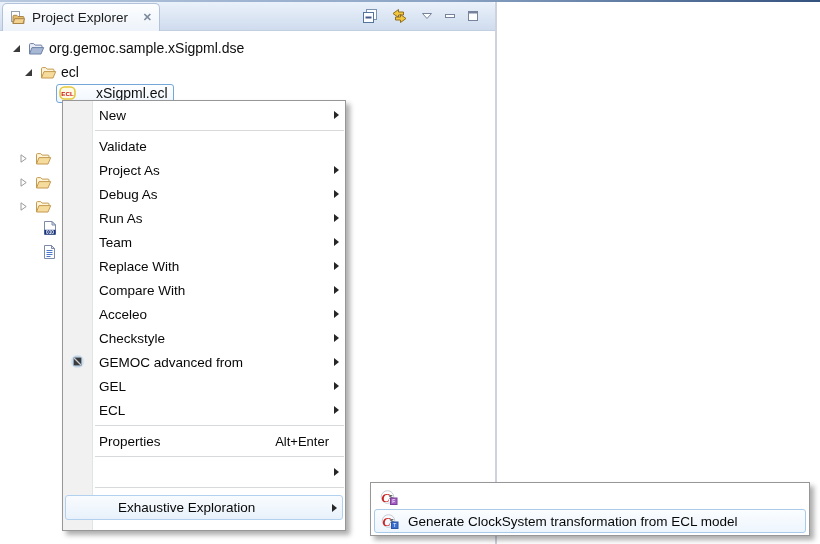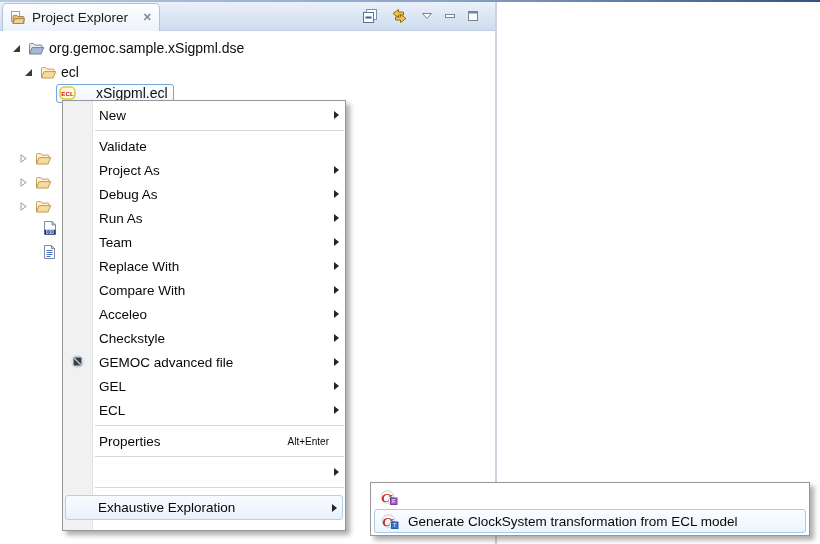--- a/index.html
+++ b/index.html
@@ -34,25 +34,25 @@
 
   
   .menu { position:absolute; left:62px; top:100px; width:284px;
     background:#ffffff; border:1px solid #979797;
     box-shadow:4px 4px 5px rgba(0,0,0,0.32); padding:2px 0 3px 0; z-index:5; }
   .menu-gutter { position:absolute; left:0; top:0; bottom:0; width:30px;
     background:#f1f1f2; border-right:1px solid #e2e3e5; }
   .menu-item { position:relative; height:24px; display:flex; align-items:center;
     padding-left:36px; font-size:13.5px; color:#080808; }
   .menu-item .mi-label { flex:1; white-space:nowrap; }
-  .menu-item .mi-shortcut { margin-right:16px; font-size:10px; color:#080808; }
+  .menu-item .mi-shortcut { margin-right:16px; font-size:13px; color:#080808; }
   .mi-arrow { position:absolute; right:6px; top:8px; width:0; height:0;
     border-left:5px solid #262626; border-top:4px solid transparent; border-bottom:4px solid transparent; }
   .mi-gicon { position:absolute; left:7px; top:4px; }
-  .menu-item.hl { margin:7px 2px; padding-left:32px; height:25px;
+  .menu-item.hl { margin:7px 2px; padding-left:52px; height:25px;
     border:1px solid #b2d1ee; border-radius:3px;
     background:linear-gradient(#f9fcfe,#e8f1fb); z-index:2; }
   .menu-item.hl .mi-arrow { right:5px; }
   .menu-sep { height:1px; background:#d8d9db; margin:3px 1px 3px 32px; }
 
   
   .submenu { position:absolute; left:370px; top:482px; width:440px;
     background:#ffffff; border:1px solid #979797;
     box-shadow:4px 4px 5px rgba(0,0,0,0.32); padding:2px 3px; z-index:6; }
   .submenu-item { height:24px; display:flex; align-items:center; gap:9px;
@@ -262,21 +262,21 @@
         <span class="mi-arrow"></span>
       </div>
       <div class="menu-item">
         <span class="mi-gicon">
           <svg width="15" height="15" viewBox="0 0 15 15">
             <circle cx="7.5" cy="7.5" r="6.8" fill="#d8e4ee"></circle>
             <rect x="3.4" y="3.2" width="8.2" height="8.6" rx="1.5" fill="#3b3b3e" stroke="#8fa6bd"></rect>
             <path d="M4 4 L11 11" stroke="#c9cdd2" stroke-width="1.3"></path>
           </svg>
         </span>
-        <span class="mi-label">GEMOC advanced file</span>
+        <span class="mi-label">GEMOC advanced from</span>
         <span class="mi-arrow"></span>
       </div>
       <div class="menu-item">
         <span class="mi-label">GEL</span>
         <span class="mi-arrow"></span>
       </div>
       <div class="menu-item">
         <span class="mi-label">ECL</span>
         <span class="mi-arrow"></span>
       </div>

